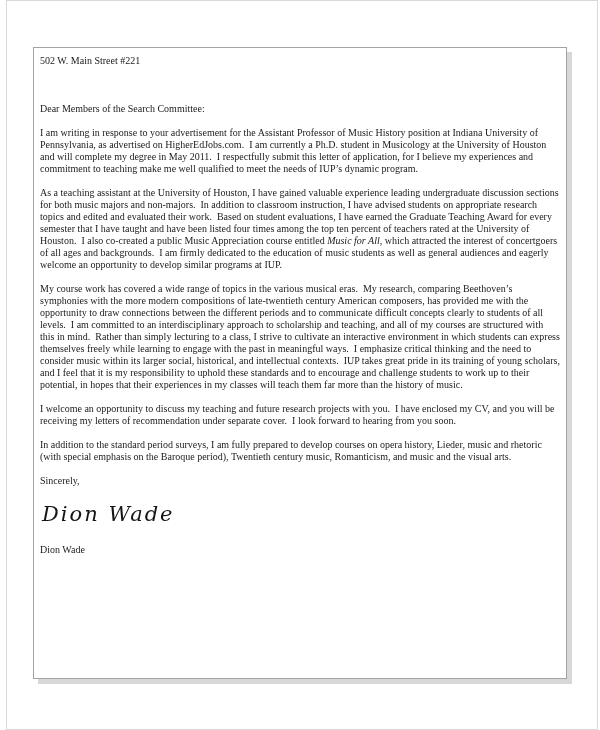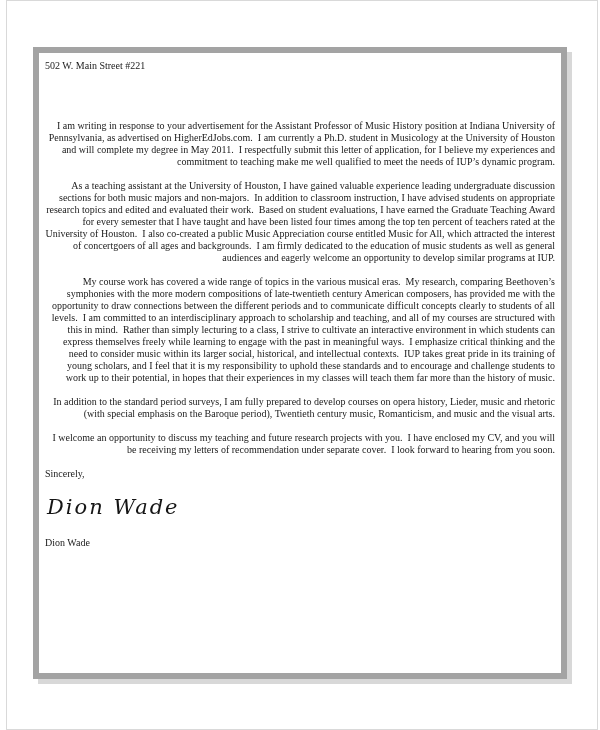--- a/index.html
+++ b/index.html
@@ -15,34 +15,34 @@
     left: 6px; top: 0; right: 2px; bottom: 0;
     border: 1px solid #d9d9d9;
     background: #ffffff;
   }
   .page {
     position: absolute;
     left: 33px; top: 47px;
     width: 534px; height: 632px;
     box-sizing: border-box;
     background: #ffffff;
-    border: 6px solid #a3a3a3;
+    border: 1px solid #a3a3a3;
     box-shadow: 5px 5px 0 #d8d8d8;
     padding: 7px 6px;
     overflow: hidden;
   }
   .line, .para {
     font-size: 10px;
     line-height: 12px;
     color: #1a1a1a;
     white-space: pre-wrap;
   }
-  .para { margin: 0 0 12px 0; text-align: right; }
+  .para { margin: 0 0 12px 0; }
   .gap { height: 12px; }
-  .em { }
+  .em { font-style: italic; }
   .closing { margin-bottom: 0; margin-top: 12px; }
   .sig-script {
     font-family: "DejaVu Serif", serif;
     font-style: italic;
     font-size: 21px;
     line-height: 26px;
     letter-spacing: 2px;
     color: #151515;
     margin: 14px 0 0 2px;
   }
@@ -65,32 +65,33 @@
   </div>
 
   <div class="gap"></div>
 
 
   <div class="gap"></div>
 
 
   <div class="gap"></div>
 
+  <div class="line">Dear Members of the Search Committee:</div>
 
   <div class="gap"></div>
 
   <p class="para">I am writing in response to your advertisement for the Assistant Professor of Music History position at Indiana University of Pennsylvania, as advertised on HigherEdJobs.com.  I am currently a Ph.D. student in Musicology at the University of Houston and will complete my degree in May 2011.  I respectfully submit this letter of application, for I believe my experiences and commitment to teaching make me well qualified to meet the needs of IUP’s dynamic program.</p>
 
   <p class="para"><span>As a teaching assistant at the University of Houston, I have gained valuable experience leading undergraduate discussion sections for both music majors and non-majors.  In addition to classroom instruction, I have advised students on appropriate research topics and edited and evaluated their work.  Based on student evaluations, I have earned the Graduate Teaching Award for every semester that I have taught and have been listed four times among the top ten percent of teachers rated at the University of Houston.  I also co-created a public Music Appreciation course entitled </span><span class="em">Music for All</span><span>, which attracted the interest of concertgoers of all ages and backgrounds.  I am firmly dedicated to the education of music students as well as general audiences and eagerly welcome an opportunity to develop similar programs at IUP.</span></p>
 
   <p class="para">My course work has covered a wide range of topics in the various musical eras.  My research, comparing Beethoven’s symphonies with the more modern compositions of late-twentieth century American composers, has provided me with the opportunity to draw connections between the different periods and to communicate difficult concepts clearly to students of all levels.  I am committed to an interdisciplinary approach to scholarship and teaching, and all of my courses are structured with this in mind.  Rather than simply lecturing to a class, I strive to cultivate an interactive environment in which students can express themselves freely while learning to engage with the past in meaningful ways.  I emphasize critical thinking and the need to consider music within its larger social, historical, and intellectual contexts.  IUP takes great pride in its training of young scholars, and I feel that it is my responsibility to uphold these standards and to encourage and challenge students to work up to their potential, in hopes that their experiences in my classes will teach them far more than the history of music.</p>
 
+  <p class="para">I welcome an opportunity to discuss my teaching and future research projects with you.  I have enclosed my CV, and you will be receiving my letters of recommendation under separate cover.  I look forward to hearing from you soon.</p>
+
   <p class="para">In addition to the standard period surveys, I am fully prepared to develop courses on opera history, Lieder, music and rhetoric (with special emphasis on the Baroque period), Twentieth century music, Romanticism, and music and the visual arts.</p>
-
-  <p class="para">I welcome an opportunity to discuss my teaching and future research projects with you.  I have enclosed my CV, and you will be receiving my letters of recommendation under separate cover.  I look forward to hearing from you soon.</p>
 
   <div class="line closing">Sincerely,</div>
 
   <div class="sig-script">Dion Wade</div>
 
   <div class="sig-printed">Dion Wade</div>
 
 </div>
 
 </body></html>

